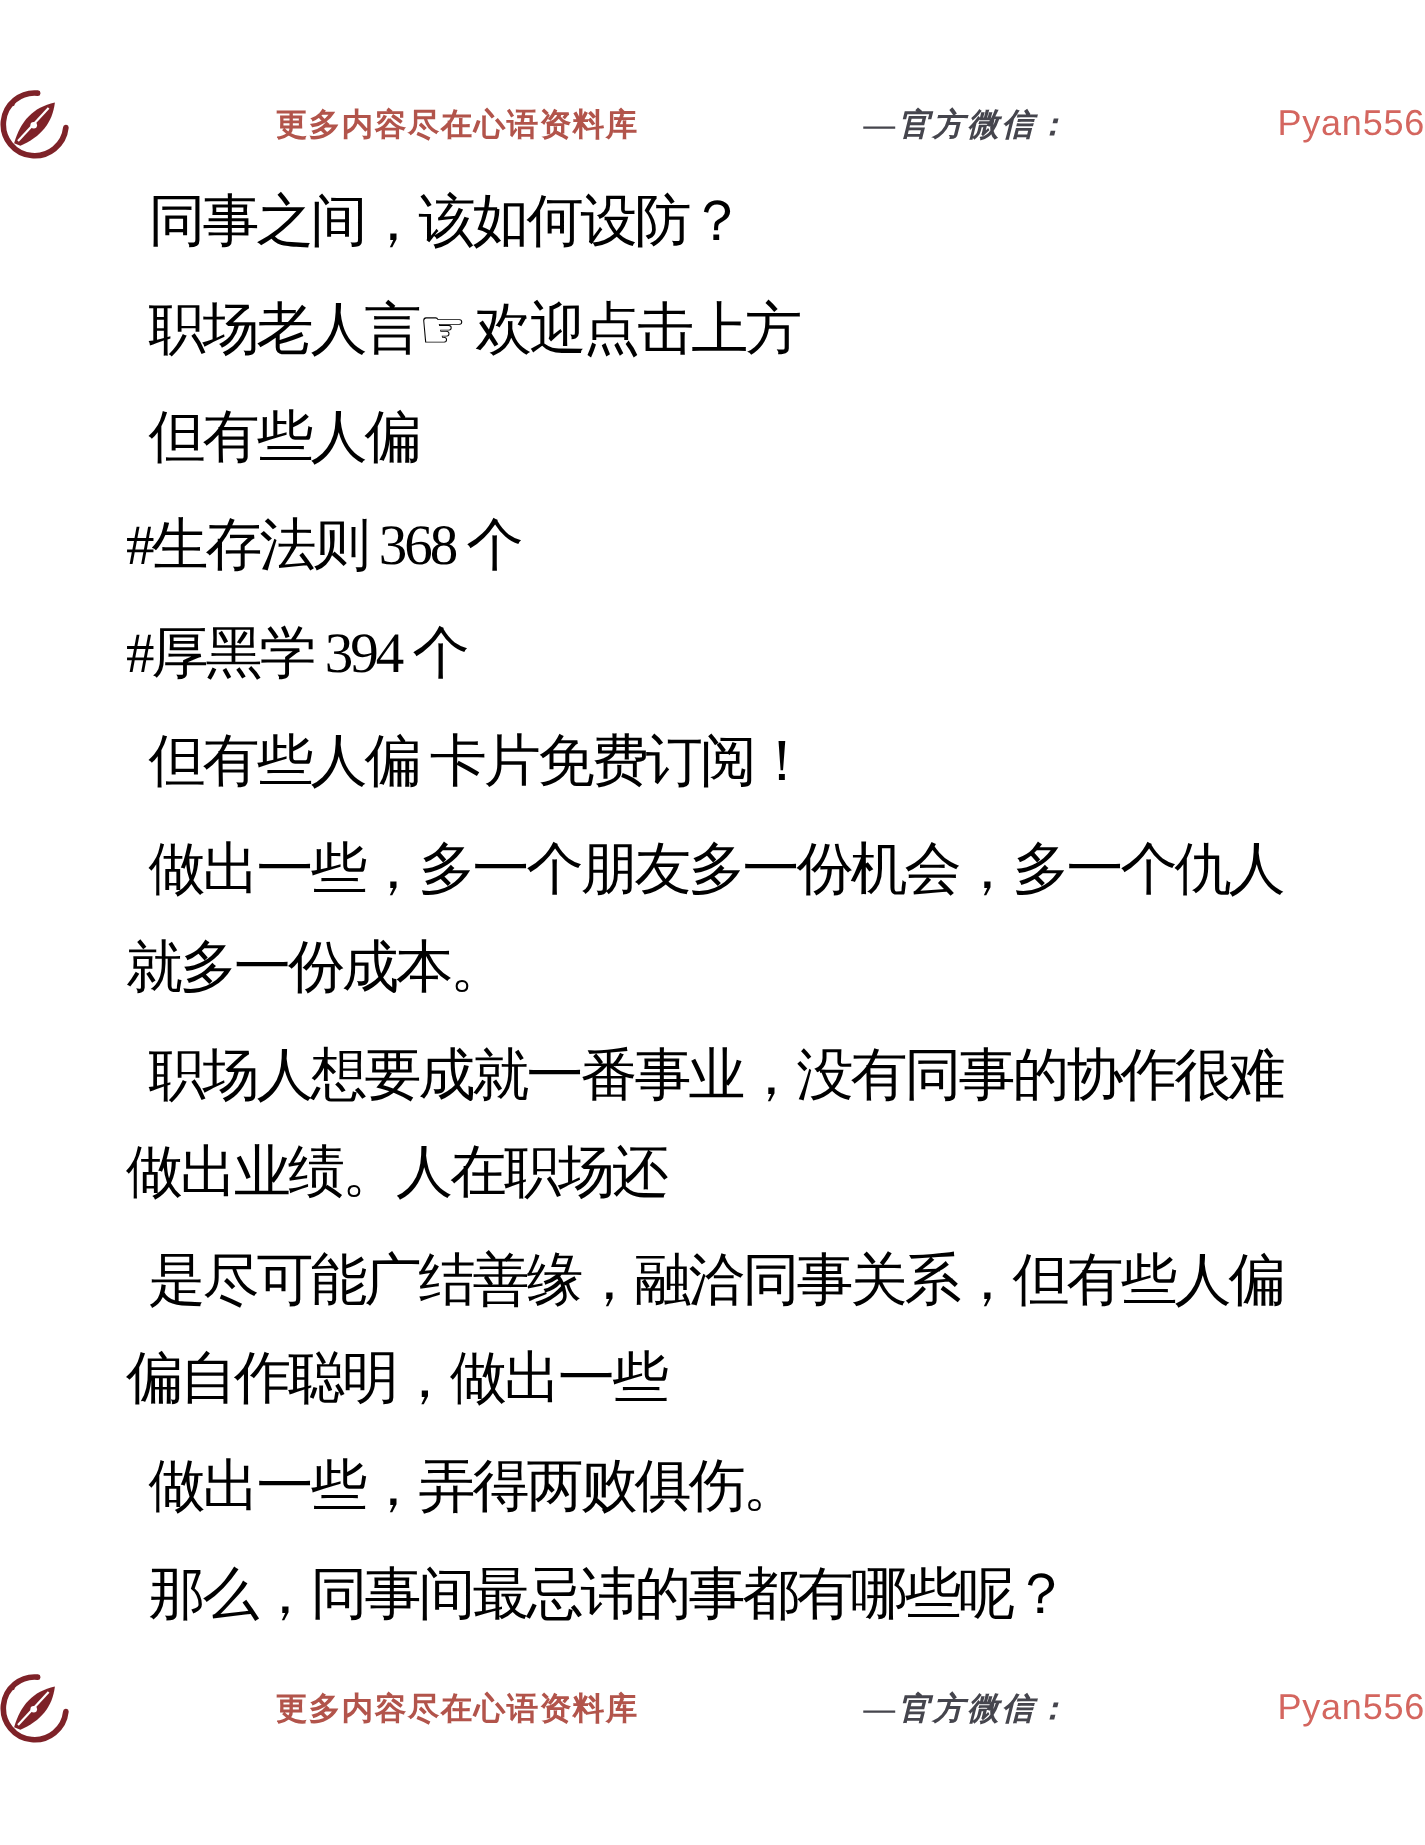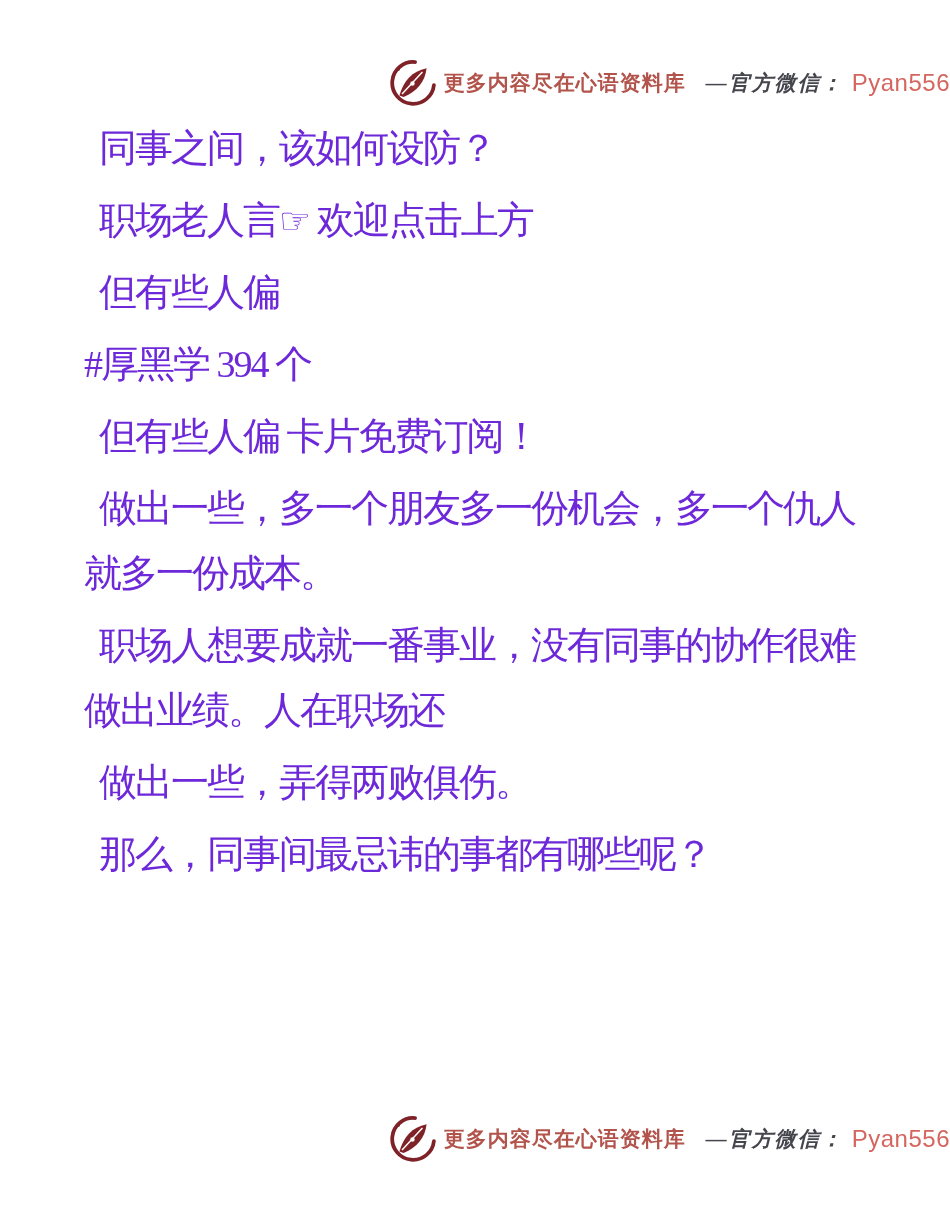--- a/index.html
+++ b/index.html
@@ -12,21 +12,21 @@
     font-family: "Liberation Serif", "DejaVu Serif", serif;
   }
 
   
   .banner {
     position: absolute;
     left: 0;
     width: 100%;
     display: flex;
     align-items: center;
-    justify-content: flex-end;
+    justify-content: space-between;
   }
   .banner.top { top: 60px; }
   .banner.bottom { top: 1116px; }
   .logo {
     width: 46px;
     height: 46px;
     flex: 0 0 auto;
     margin-right: 8px;
     color: #7e2228;
   }
@@ -86,30 +86,33 @@
       <line x1="11.5" y1="32.5" x2="31" y2="11.5" stroke="#ffffff" stroke-width="1.4"></line>
       <circle cx="21.5" cy="22.5" r="2.1" fill="#ffffff"></circle>
       <circle cx="8" cy="9" r="1.4" fill="currentColor"></circle>
       <circle cx="37" cy="35" r="1.2" fill="currentColor"></circle>
     </svg>
     <span class="brand" style="color: rgb(178, 84, 75);">更多内容尽在心语资料库</span>
     <span class="wechat-label" style="color: rgb(69, 69, 77);">—官方微信：</span>
     <span class="wechat-id" style="color: rgb(212, 102, 95);">Pyan556</span>
   </div>
 
-  <div class="article" style="color: #6d28d9;">
+  <div class="article" style="color: #000000;">
     <p>同事之间，该如何设防？</p>
     <p><span>职场老人言</span><span class="hand-icon">☞</span><span> 欢迎点击上方</span></p>
     <p>但有些人偏</p>
+    <p class="hashtag">#生存法则 368 个</p>
     <p class="hashtag">#厚黑学 394 个</p>
     <p>但有些人偏 卡片免费订阅！</p>
     <p>做出一些，多一个朋友多一份机会，多一个仇人
 就多一份成本。</p>
     <p>职场人想要成就一番事业，没有同事的协作很难
 做出业绩。人在职场还</p>
+    <p>是尽可能广结善缘，融洽同事关系，但有些人偏
+偏自作聪明，做出一些</p>
     <p>做出一些，弄得两败俱伤。</p>
     <p>那么，同事间最忌讳的事都有哪些呢？</p>
   </div>
 
   <div class="banner bottom">
     <svg class="logo" viewBox="0 0 44 44" aria-hidden="true" style="color: rgb(126, 34, 40);">
       <path d="M24 2 A 20 20 0 1 0 42 24" fill="none" stroke="currentColor" stroke-width="3.6" stroke-linecap="round"></path>
       <path d="M9 34 C 13 20 21 11 35 8 C 33.5 21 26 30 13 35.5 Z" fill="currentColor"></path>
       <line x1="11.5" y1="32.5" x2="31" y2="11.5" stroke="#ffffff" stroke-width="1.4"></line>
       <circle cx="21.5" cy="22.5" r="2.1" fill="#ffffff"></circle>

